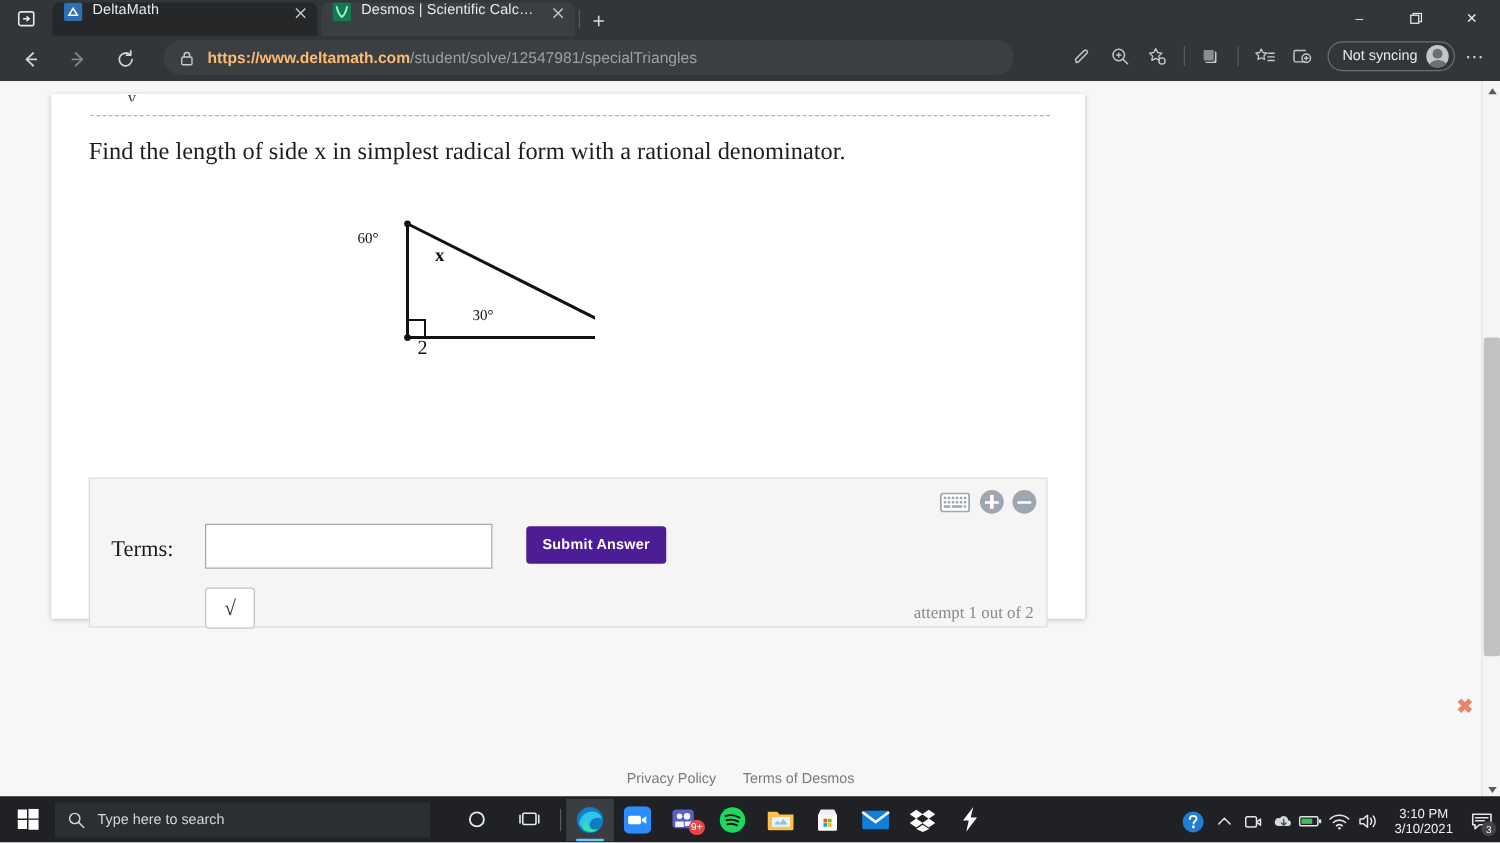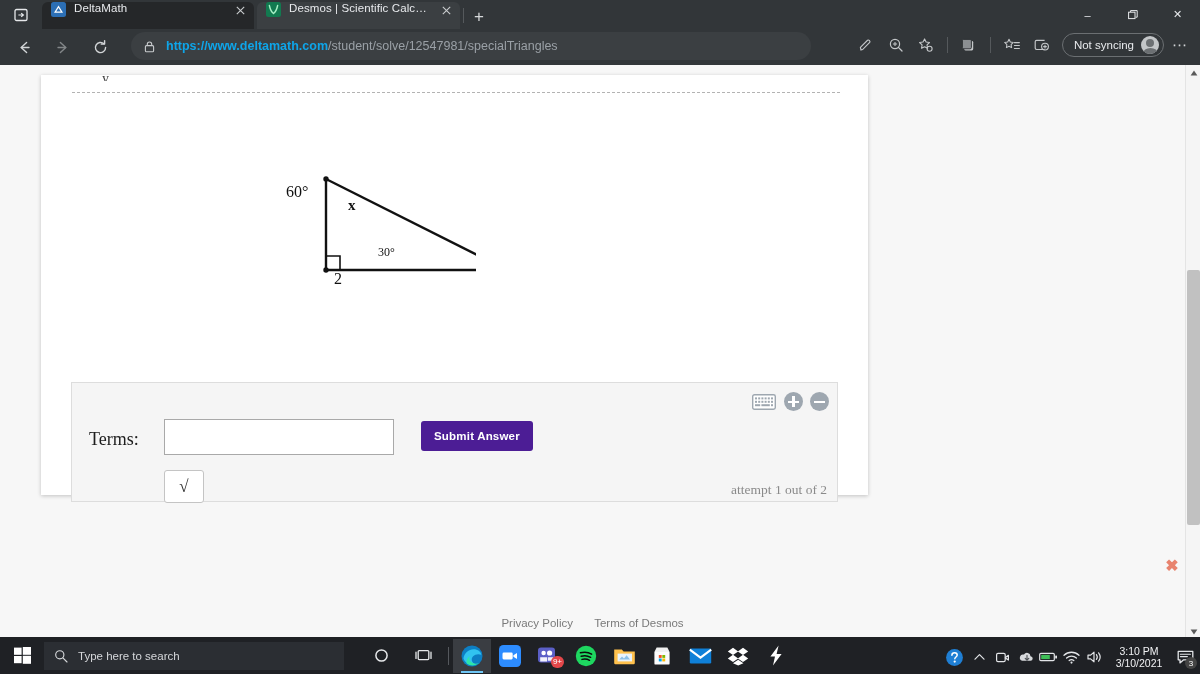--- a/index.html
+++ b/index.html
@@ -51,21 +51,21 @@
   .navicon {
     width:30px; height:30px; display:flex; align-items:center; justify-content:center;
     color:#d2d5d7; flex:0 0 30px;
   }
   .omnibox {
     position:absolute; left:131px; top:32px; width:680px; height:28px;
     background:#3b3f42; border-radius:14px; display:flex; align-items:center; padding:0 12px;
   }
   .omnibox .lock { width:14px; flex:0 0 14px; margin-right:9px; color:#c8cbcd; display:flex; }
   .url { font-size:12.5px; white-space:nowrap; overflow:hidden; }
-  .url .strong { color:#0ea5e9; font-weight:bold; }
+  .url .strong { color:#fdba74; font-weight:bold; }
   .url .dim { color:#9aa0a6; }
   .toolbar-right { position:absolute; right:6px; top:31px; display:flex; align-items:center; gap:2px;justify-content:space-between; }
   .tbicon {
     width:28px; height:28px; display:flex; align-items:center; justify-content:center;
     color:#d2d5d7; border-radius:4px;
   }
   .tb-sep { width:1px; height:16px; background:#55595c; margin:0 5px; }
   .syncpill {
     height:24px; border:1px solid #6b6f72; border-radius:12px;
     display:flex; align-items:center; padding:0 4px 0 11px; gap:7px; margin-left:4px;
@@ -96,21 +96,21 @@
   }
   .prompt {
     position:absolute; left:30px; top:36px; width:760px;
     font-family:"Liberation Serif", serif; font-size:19.5px; color:#1d1d1d;
   }
 
   .figure { position:absolute; left:205px; top:92px; width:230px; height:135px; }
   .fig-label {
     position:absolute; font-family:"Liberation Serif", serif; color:#111;
   }
-  .lbl-60 { left:40px; top:16px; font-size:16px; }
+  .lbl-60 { left:40px; top:16px; font-size:12px; }
   .lbl-x  { left:102px; top:30px; font-size:15px; font-weight:bold; }
   .lbl-30 { left:132px; top:78px; font-size:12px; }
   .lbl-2  { left:88px; top:103px; font-size:16px; }
 
   .answerbox {
     position:absolute; left:30px; top:307px; width:767px; height:120px;
     background:#f5f5f5; border:1px solid #dddddd;
   }
   .kb-row { position:absolute; right:8px; top:9px; display:flex; align-items:center; gap:7px; }
   .kb-icon { width:26px; height:18px; display:flex; align-items:center; justify-content:center; }
@@ -333,20 +333,21 @@
   </div>
 
   <div class="viewport">
     <div class="page-inner">
 
       <div class="card">
 
         <div class="stray-glyph">y</div>
         <div class="dashline"></div>
 
+        <div class="prompt">Find the length of side x in simplest radical form with a rational denominator.</div>
 
         <div class="figure">
           <svg width="230" height="135" viewBox="0 0 230 135">
 
             <path d="M80 12 L80 103" stroke="#111" stroke-width="2.4" stroke-linecap="round"></path>
 
             <path d="M80 103 L261 103" stroke="#111" stroke-width="2.4" stroke-linecap="round"></path>
 
             <path d="M80 12 L261 103" stroke="#111" stroke-width="2.4" stroke-linecap="round"></path>
 

